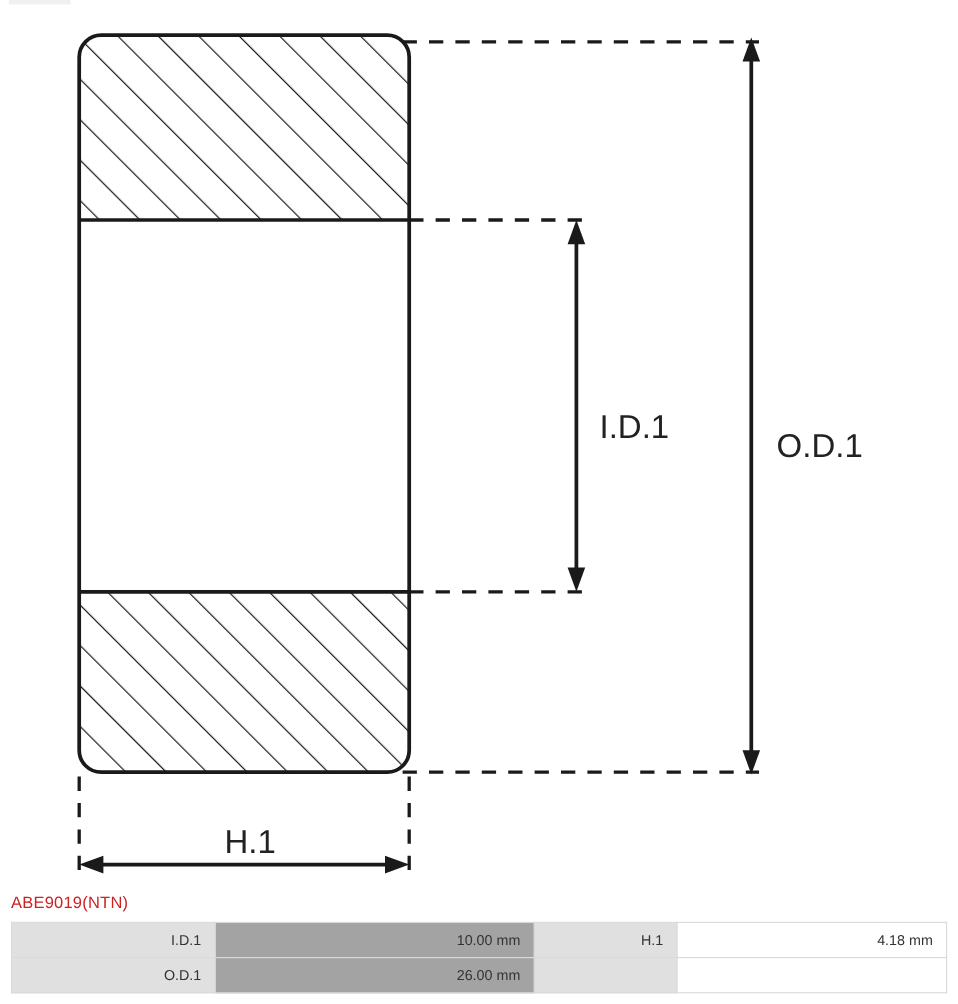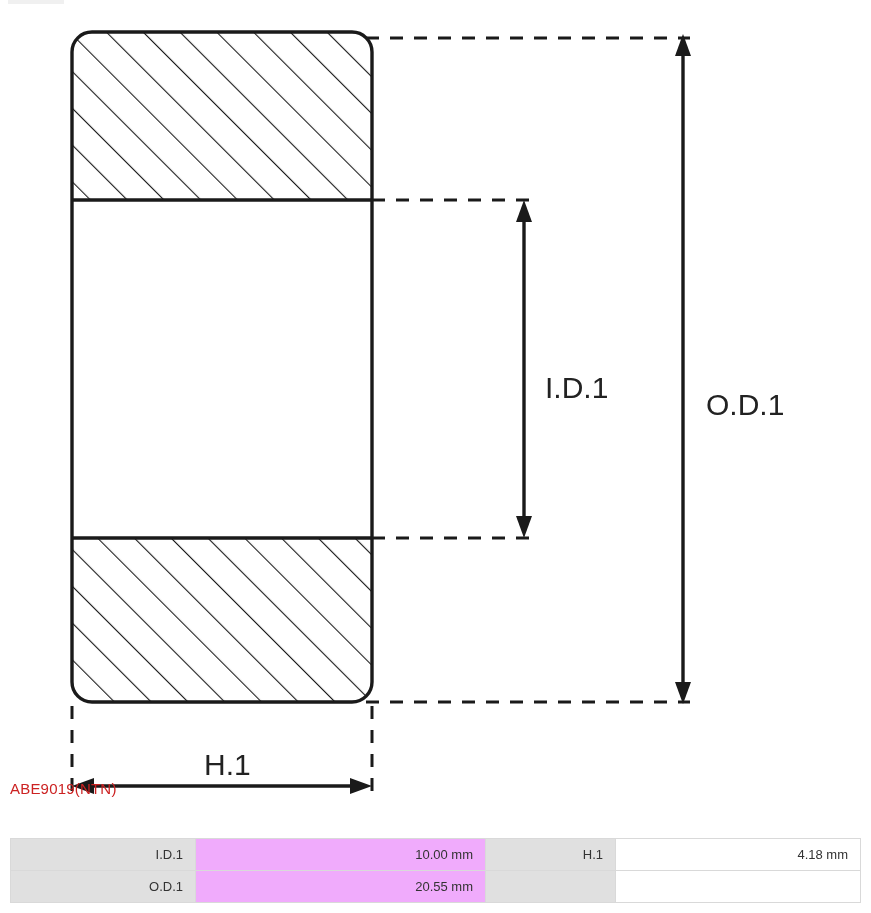--- a/index.html
+++ b/index.html
@@ -26,21 +26,21 @@
     display: block;
   }
   .dim-label {
     font-family: "Liberation Sans", sans-serif;
     font-size: 30px;
     fill: #222222;
   }
   #part-title {
     position: absolute;
     left: 10px;
-    top: 780px;
+    top: 812px;
     font-size: 15px;
     color: #cc2222;
     font-family: "Liberation Sans", sans-serif;
     letter-spacing: 0.2px;
   }
   #spec-table {
     position: absolute;
     left: 10px;
     top: 838px;
     width: 851px;
@@ -54,21 +54,21 @@
     padding: 0 12px;
     vertical-align: middle;
   }
   td.label-cell {
     background: #e0e0e0;
     text-align: right;
     color: #333333;
     width: 160px;
   }
   td.value-cell {
-    background: #f0abfc;
+    background: #a3a3a3;
     text-align: right;
     color: #333333;
     width: 265px;
     margin-left: 16px;
   }
   td.label-cell-2 {
     background: #e0e0e0;
     text-align: right;
     color: #333333;
     width: 105px;
@@ -164,18 +164,18 @@
 <table id="spec-table">
   <tbody>
     <tr>
       <td class="label-cell">I.D.1</td>
       <td class="value-cell">10.00 mm</td>
       <td class="label-cell-2">H.1</td>
       <td class="value-cell-2">4.18 mm</td>
     </tr>
     <tr>
       <td class="label-cell">O.D.1</td>
-      <td class="value-cell">20.55 mm</td>
+      <td class="value-cell">26.00 mm</td>
       <td class="empty-cell"></td>
       <td class="empty-cell-2"></td>
     </tr>
   </tbody>
 </table>
 
 </body></html>

